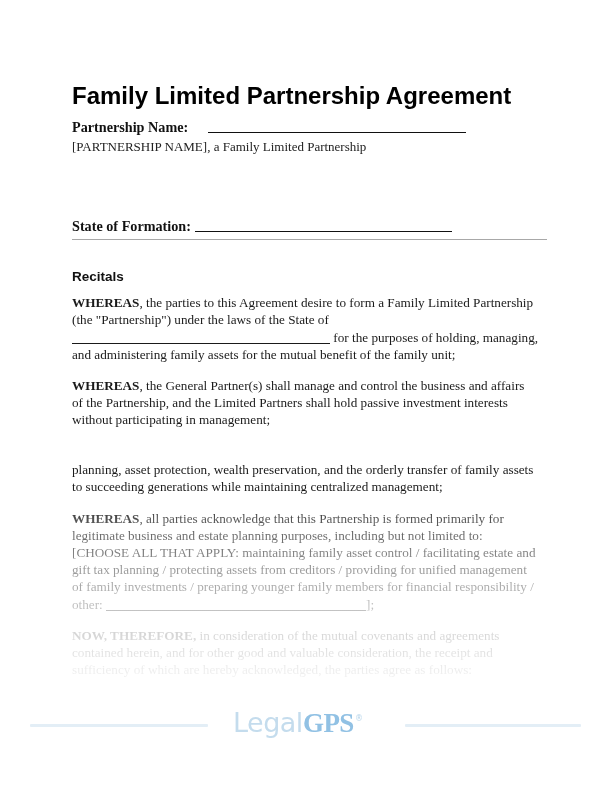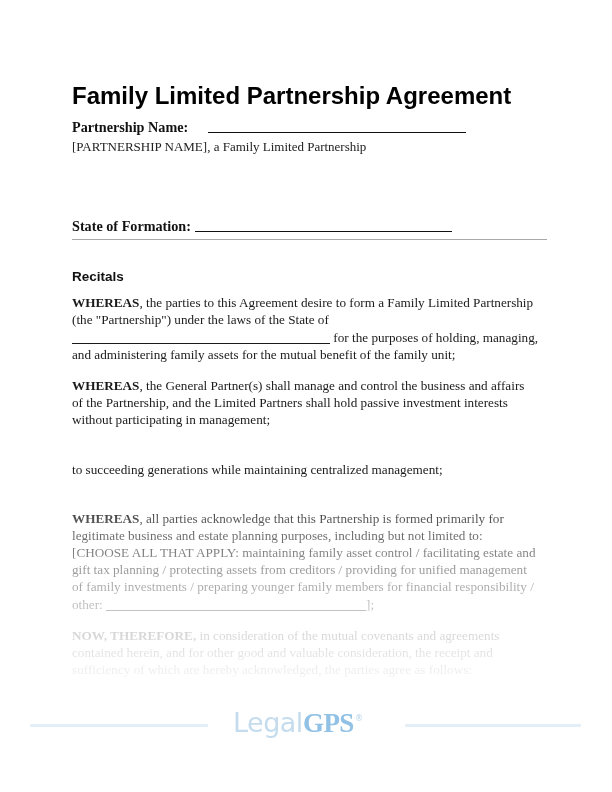--- a/index.html
+++ b/index.html
@@ -198,20 +198,21 @@
   </div>
 
   <div class="para p1">
     <span class="line"><span class="lead">WHEREAS</span><span>, the parties to this Agreement desire to form a Family Limited Partnership</span></span>
     <span class="line">(the "Partnership") under the laws of the State of</span>
     <span class="line"><span class="inline-blank" style="width:258px;"></span><span> for the purposes of holding, managing,</span></span>
     <span class="line">and administering family assets for the mutual benefit of the family unit;</span>
   </div>
 
   <div class="para p3">
+    <span class="line">planning, asset protection, wealth preservation, and the orderly transfer of family assets</span>
     <span class="line">to succeeding generations while maintaining centralized management;</span>
   </div>
 
   <div class="para p4">
     <span class="line"><span class="lead">WHEREAS</span><span>, all parties acknowledge that this Partnership is formed primarily for</span></span>
     <span class="line">legitimate business and estate planning purposes, including but not limited to:</span>
     <span class="line">[CHOOSE ALL THAT APPLY: maintaining family asset control / facilitating estate and</span>
     <span class="line">gift tax planning / protecting assets from creditors / providing for unified management</span>
     <span class="line">of family investments / preparing younger family members for financial responsibility /</span>
     <span class="line"><span>other: </span><span class="inline-blank" style="width:260px;"></span><span>];</span></span>

